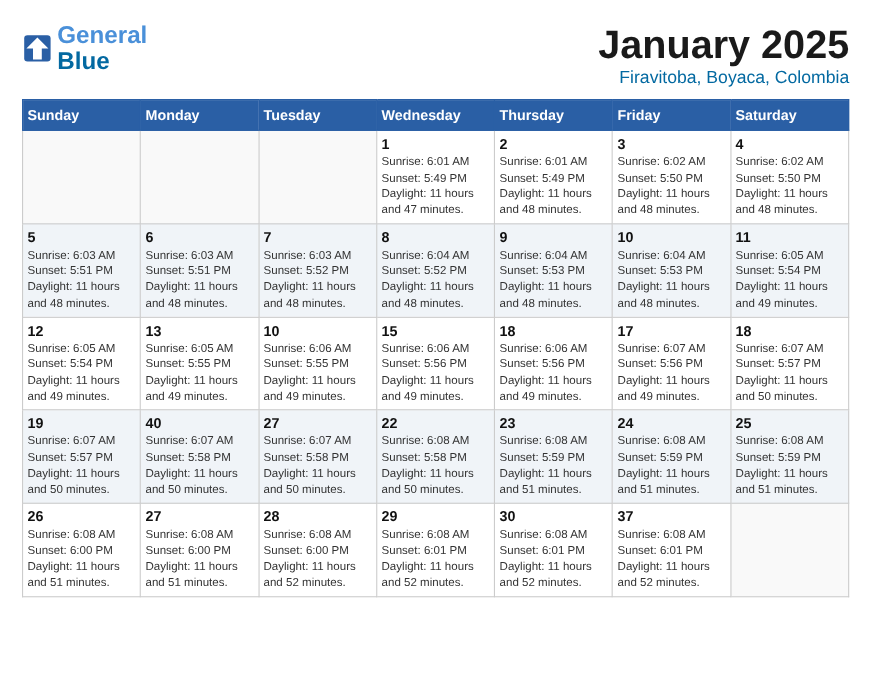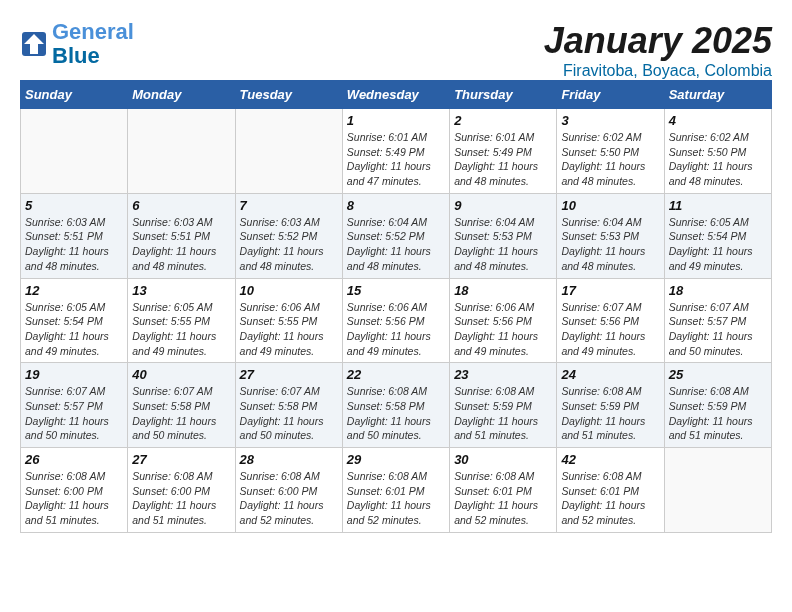--- a/index.html
+++ b/index.html
@@ -7,21 +7,21 @@
       font-family: Arial, sans-serif;
       background: #fff;
       width: 792px;
       min-height: 612px;
       padding: 20px;
     }
     .header {
       display: flex;
       justify-content: space-between;
       align-items: flex-start;
-      margin-bottom: 0;
+      margin-bottom: 10px;
     }
     .logo {
       display: flex;
       align-items: center;
     }
     .logo-text {
       font-size: 22px;
       font-weight: bold;
       color: #1a3a5c;
       line-height: 1.1;
@@ -34,31 +34,29 @@
       height: 28px;
       margin-right: 4px;
     }
     .title-block {
       text-align: right;
     }
     .month-title {
       font-size: 36px;
       font-weight: bold;
       color: #1a1a1a;
-      font-style: italic;
     }
     .subtitle {
       font-size: 16px;
       color: #0369a1;
     }
     table {
       width: 100%;
       border-collapse: collapse;
       font-size: 11px;
-      font-style: italic;
     }
     thead th {
       background: #2a5fa5;
       color: #fff;
       padding: 6px 4px;
       text-align: left;
       font-size: 13px;
       font-weight: bold;
       border: 1px solid #2a5fa5;
     }
@@ -338,21 +336,21 @@
 and 52 minutes.</div>
         </td>
         <td>
           <div class="day-num">30</div>
           <div class="day-info" style="white-space: pre-line;">Sunrise: 6:08 AM
 Sunset: 6:01 PM
 Daylight: 11 hours
 and 52 minutes.</div>
         </td>
         <td>
-          <div class="day-num">42</div>
+          <div class="day-num">37</div>
           <div class="day-info" style="white-space: pre-line;">Sunrise: 6:08 AM
 Sunset: 6:01 PM
 Daylight: 11 hours
 and 52 minutes.</div>
         </td>
         <td class="empty-cell"></td>
       </tr>
     </tbody>
 </table>
 

